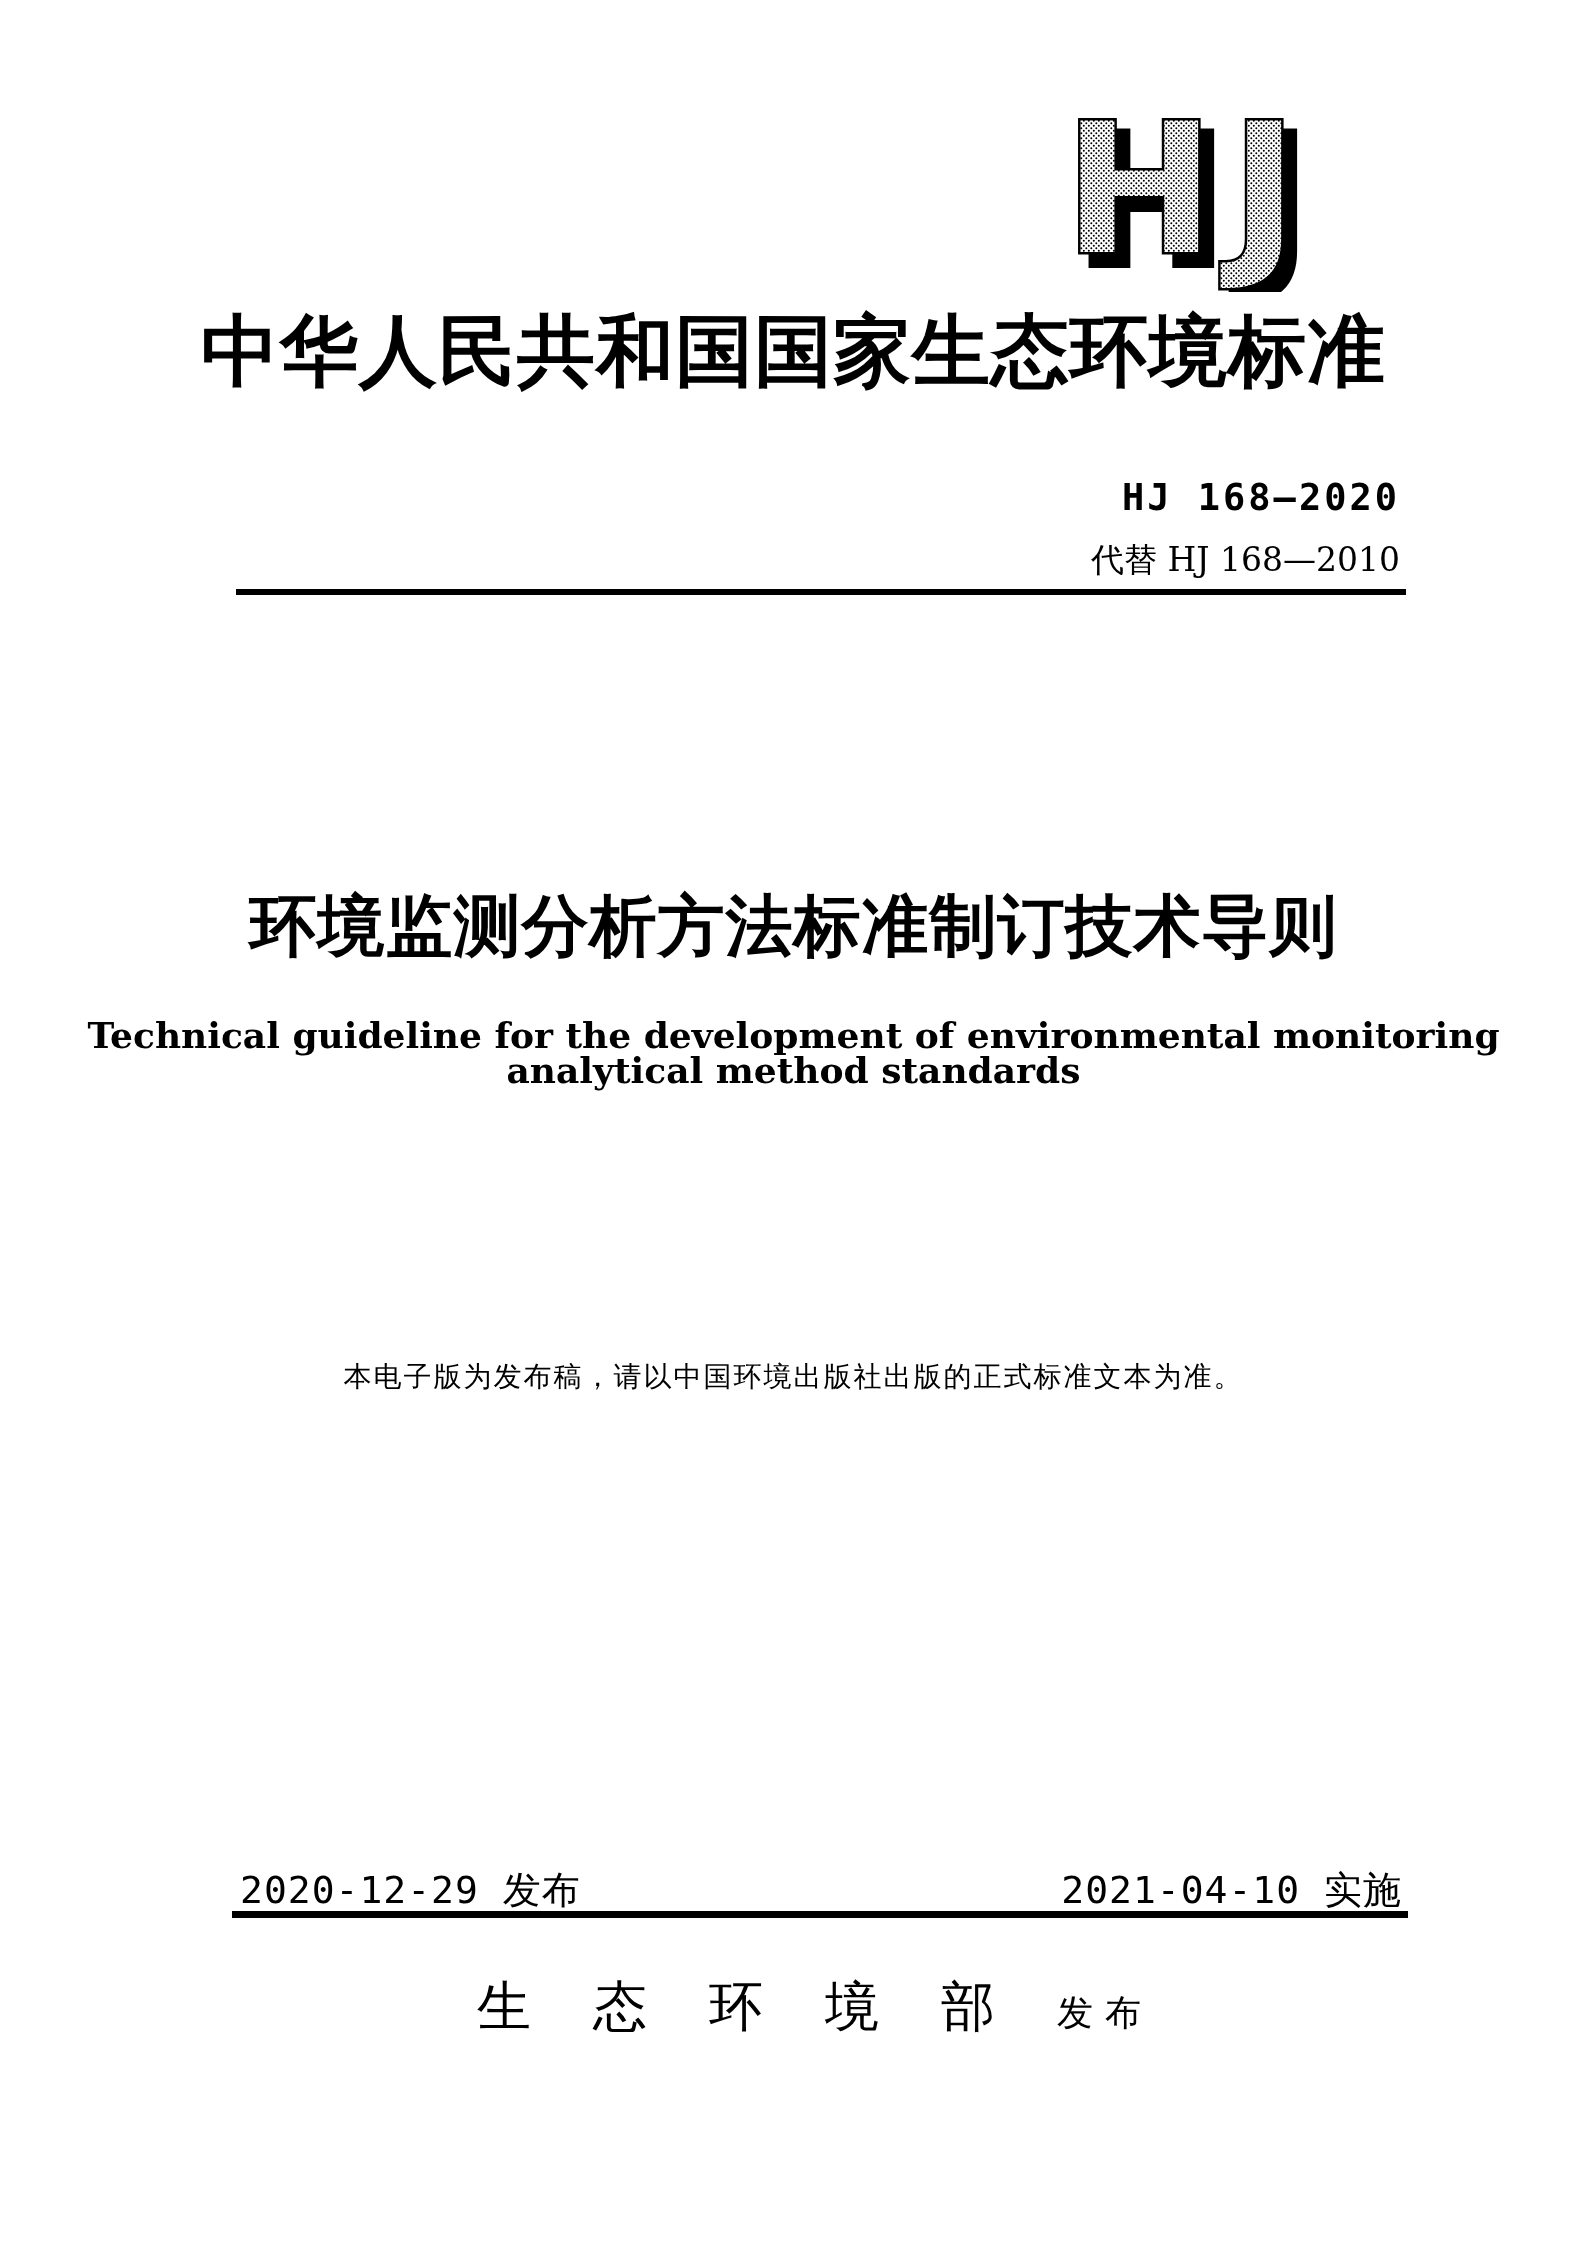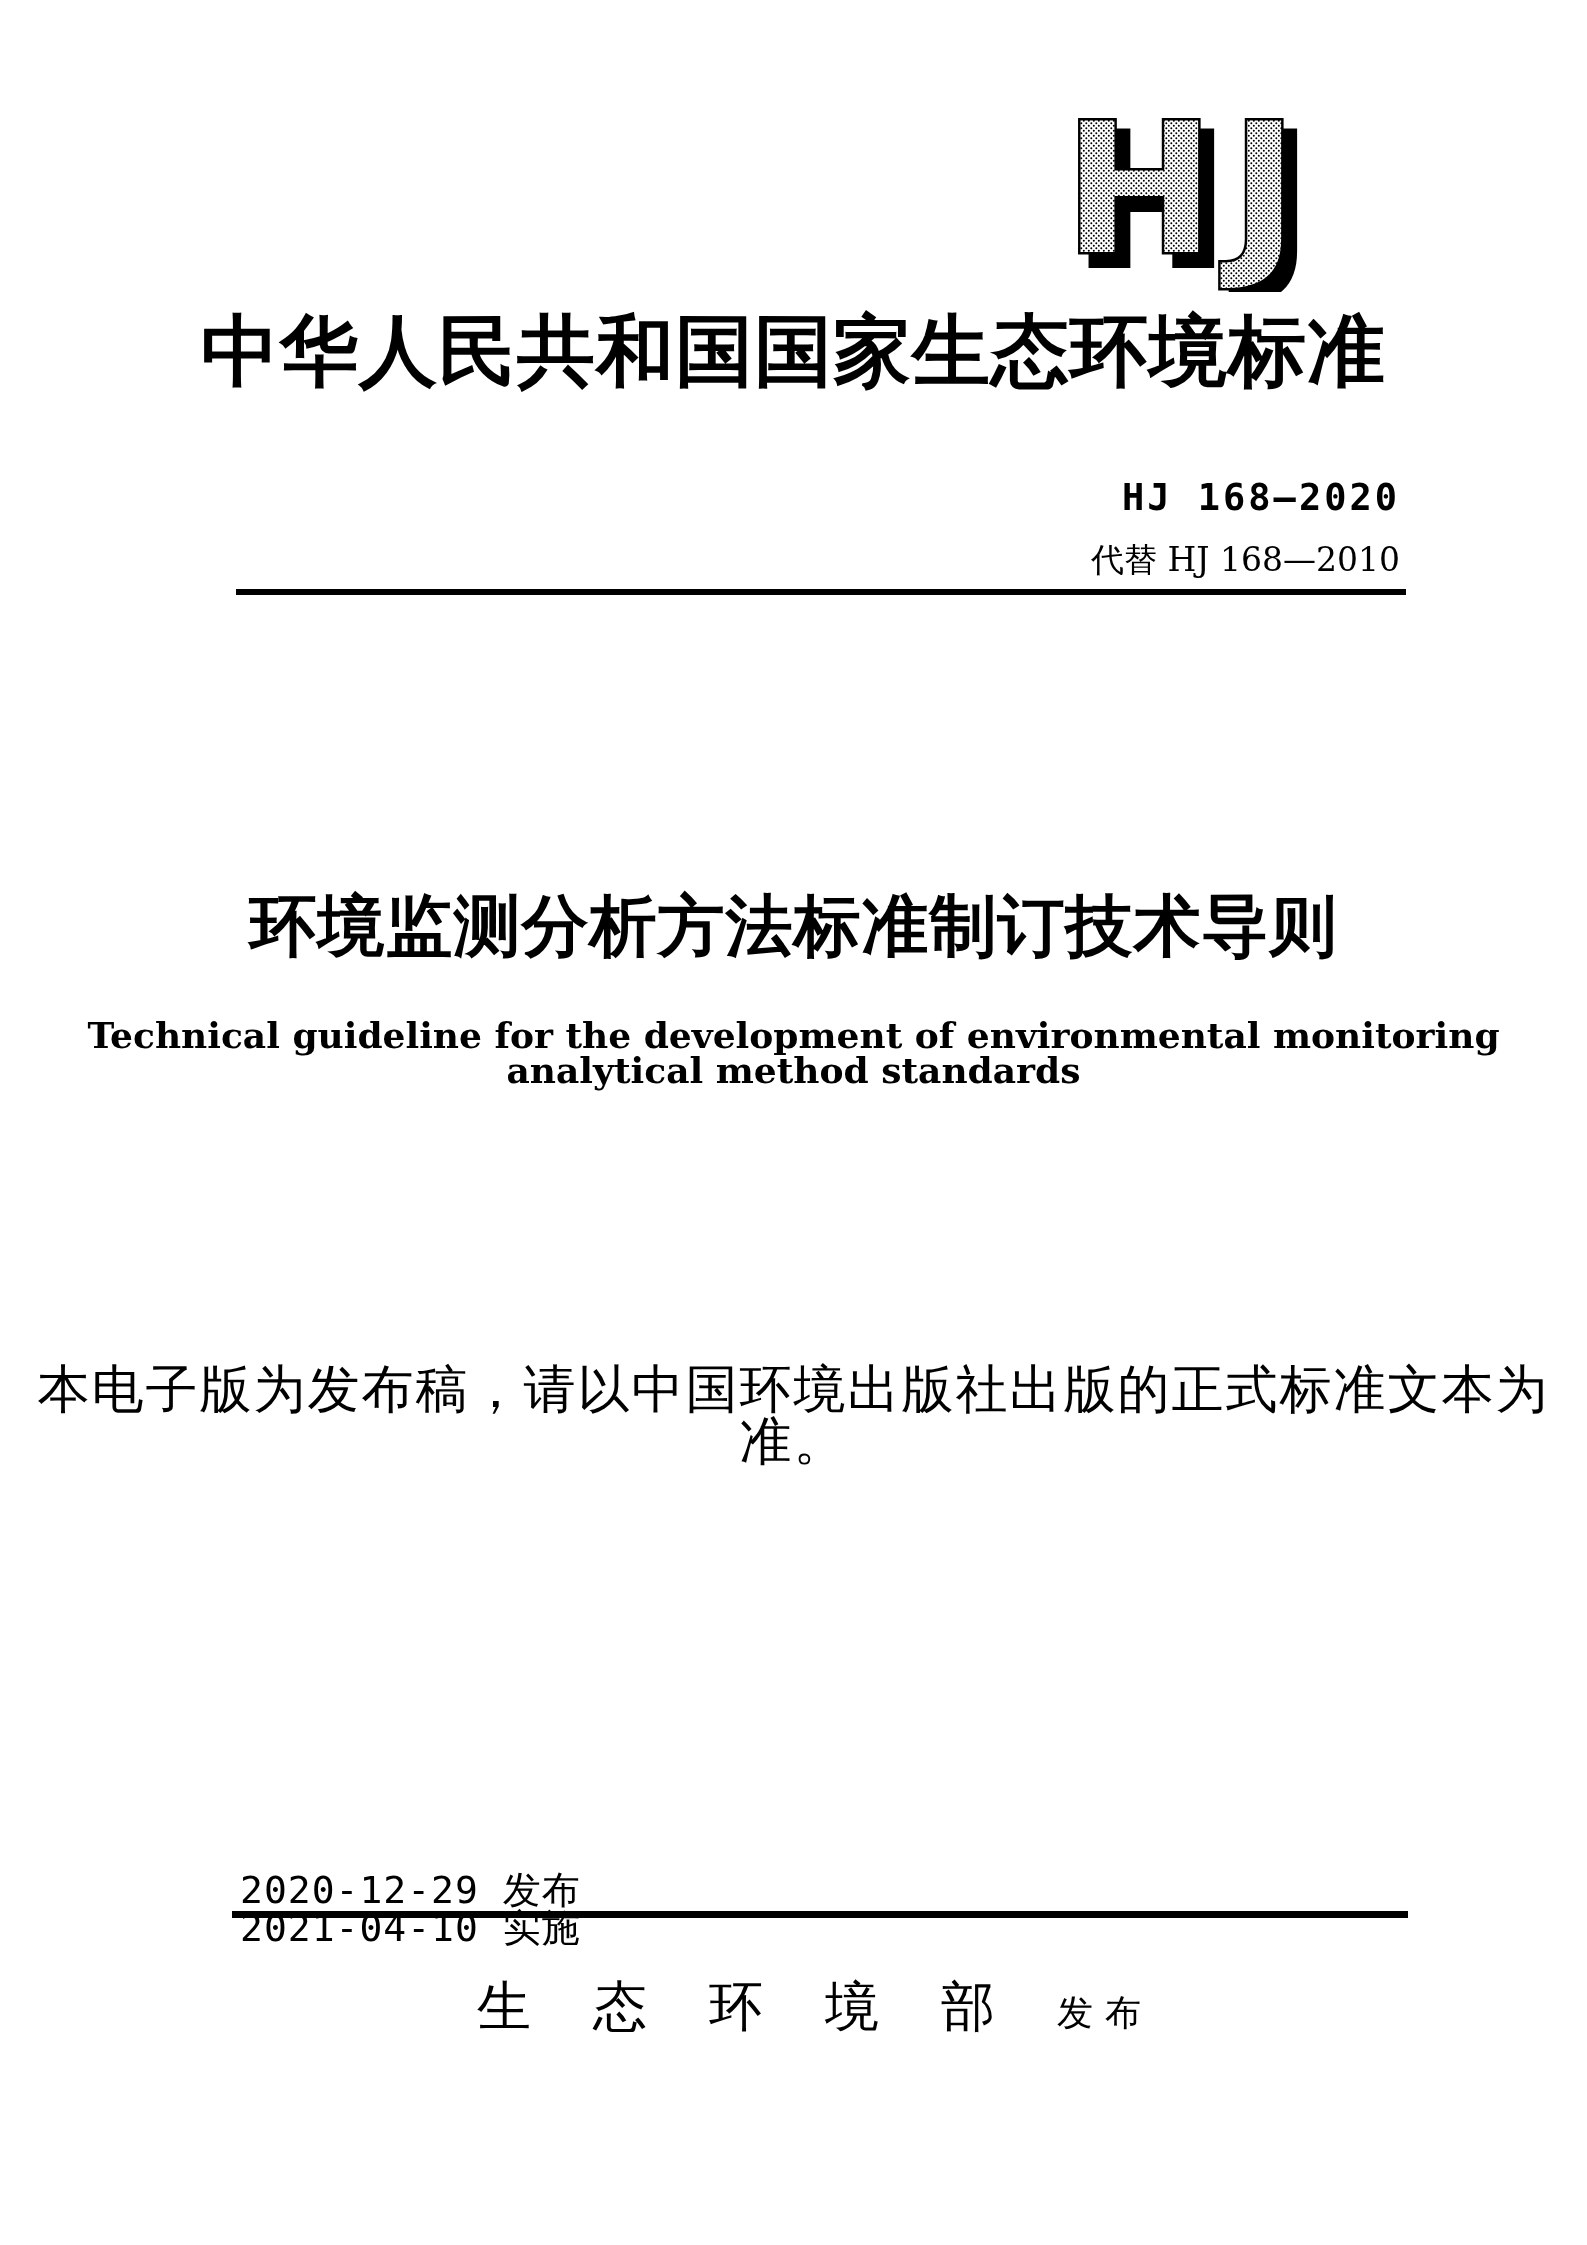--- a/index.html
+++ b/index.html
@@ -44,27 +44,27 @@
     font-weight: bold; font-size: 36px; line-height: 1;
   }
   .title-en-1 { top: 1017px; }
   .title-en-2 { top: 1052px; }
   .draft {
     position: absolute; top: 1183px; left: 0; width: 100%;
     text-align: center; font-size: 37px; line-height: 1; letter-spacing: 2px;
   }
   .notice {
     position: absolute; top: 1363px; left: 0; width: 100%;
-    text-align: center; font-size: 52px; line-height: 1; letter-spacing: 2px;
+    text-align: center; font-size: 28px; line-height: 1; letter-spacing: 2px;
   }
   .dates {
     position: absolute; top: 1871px; left: 240px; width: 1162px;
     display: flex; justify-content: space-between;
     font-family: "DejaVu Sans Mono", "Liberation Mono", monospace;
-    font-size: 38px; line-height: 1; letter-spacing: 1px; flex-direction: column;
+    font-size: 38px; line-height: 1; letter-spacing: 1px;
   }
   .issuer-row {
     position: absolute; top: 1980px; left: 0; width: 100%;
     text-align: center; padding-left: 43px; box-sizing: border-box;
     white-space: nowrap;
   }
   .issuer {
     font-family: "DejaVu Serif", "Liberation Serif", serif;
     font-size: 54px; letter-spacing: 62px; line-height: 1;
   }

